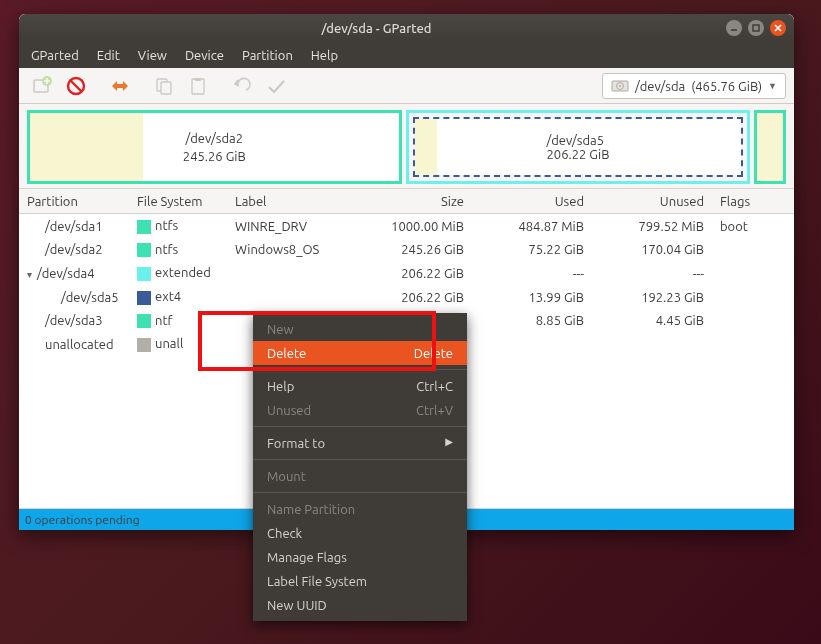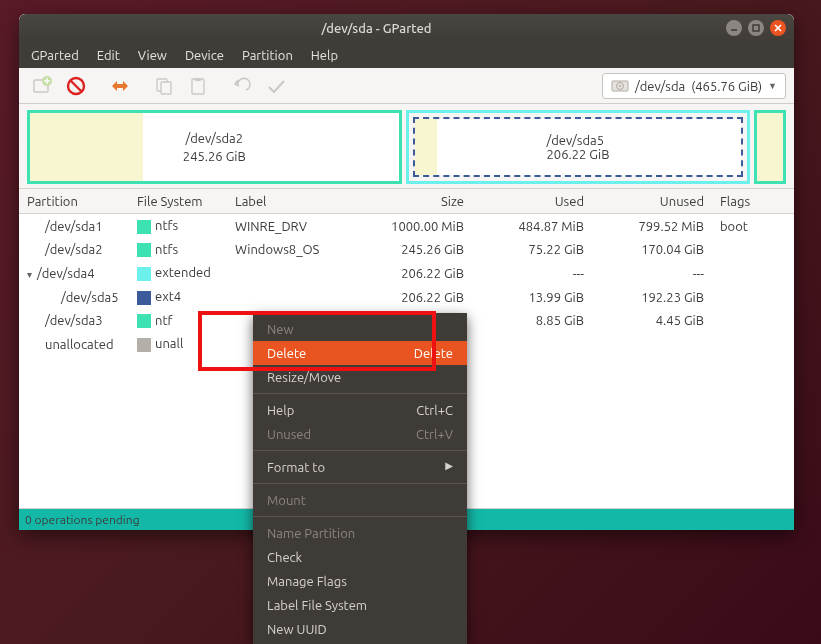--- a/index.html
+++ b/index.html
@@ -47,21 +47,21 @@
   tbody td.r { text-align: right; }
   tbody td.indent { padding-left: 26px; margin-top: 24px; }
   tbody td.indent2 { padding-left: 42px; }
   .tri { display:inline-block; width:10px; color:#666; font-size:10px; vertical-align:middle; }
   .fs-swatch { display: inline-block; width: 14px; height: 14px; vertical-align: middle; margin-right: 4px; }
   .sw-ntfs { background: #3ee2b2; }
   .sw-ext { background: #6bf0ec; }
   .sw-ext4 { background: #3a5a9a; }
   .sw-unalloc { background: #b3aea8; }
   
-  .statusbar { height: 22px; background: #14b8a6; border-top: 1px solid #d7d3ce; font-size: 12px; display: flex; align-items: center; padding: 0 6px; color: #3c3c3c; }
+  .statusbar { height: 22px; background: #0ea5e9; border-top: 1px solid #d7d3ce; font-size: 12px; display: flex; align-items: center; padding: 0 6px; color: #3c3c3c; }
   
   .ctx-menu { position: absolute; left: 213px; top: 313px; width: 214px; background: #3f3b37; color: #d6d2cd; box-shadow: 0 4px 12px rgba(0,0,0,0.6); z-index: 50; padding: 4px 0; font-size: 13px; margin-left: 40px; }
   .ctx-item { display: flex; padding: 5px 14px; justify-content: space-between; cursor: pointer; }
   .ctx-item.disabled { color: #8a857f; cursor: default; }
   .ctx-item.hl { background: #e95420; color: #ffffff; text-align: center; }
   .ctx-divider { height: 1px; background: #59544e; margin: 4px 0; }
   .ctx-arrow { font-size: 10px; color: inherit; }
   
   .red-highlight { position: absolute; left: 198px; top: 311px; width: 238px; height: 60px; border: 4px solid #e11; z-index: 60; pointer-events: none; }
   
@@ -267,23 +267,20 @@
   </div>
 
   <div class="ctx-menu" id="ctx">
       <div class="ctx-item disabled">
         <span>New</span>
       </div>
       <div class="ctx-item hl">
         <span>Delete</span>
         <span>Delete</span>
       </div>
-      <div class="ctx-item">
-        <span>Resize/Move</span>
-      </div>
       <div class="ctx-divider"></div>
       <div class="ctx-item">
         <span>Help</span>
         <span>Ctrl+C</span>
       </div>
       <div class="ctx-item disabled">
         <span>Unused</span>
         <span>Ctrl+V</span>
       </div>
       <div class="ctx-divider"></div>

